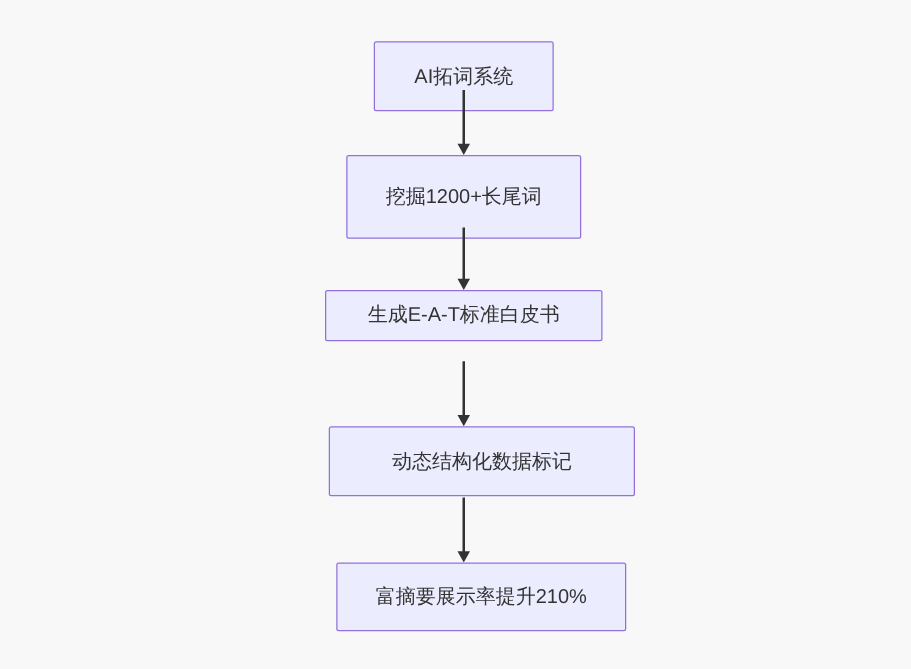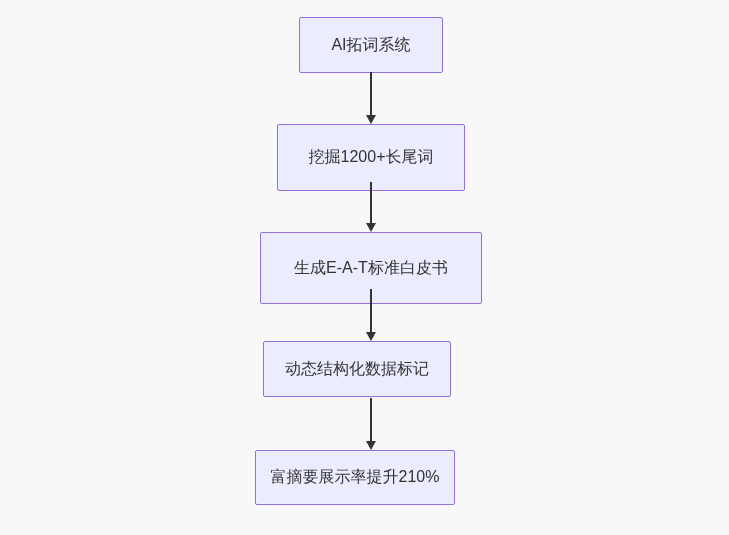--- a/index.html
+++ b/index.html
@@ -27,25 +27,25 @@
     align-items: center;
     justify-content: center;
     background: var(--node-fill);
     border: 1px solid var(--node-border);
     border-radius: 2px;
     color: var(--text);
     font-size: 16px;
     white-space: nowrap;
     text-align: center;
   }
-  .node-1 { left: 299px; top: 17px;  width: 144px; height: 56px; }
+  .node-1 { left: 299px; top: 33px;  width: 144px; height: 56px; }
   .node-2 { left: 277px; top: 124px; width: 188px; height: 67px; }
-  .node-3 { left: 260px; top: 232px; width: 222px; height: 72px; }
-  .node-4 { left: 263px; top: 341px; width: 188px; height: 56px; }
-  .node-5 { left: 255px; top: 450px; width: 200px; height: 55px; }
+  .node-3 { left: 260px; top: 232px; width: 222px; height: 41px; }
+  .node-4 { left: 263px; top: 341px; width: 245px; height: 56px; }
+  .node-5 { left: 269px; top: 450px; width: 232px; height: 55px; }
   .edge {
     position: absolute;
     left: 366px;           
     width: 10px;
   }
   .edge .shaft {
     position: absolute;
     left: 4px; top: 0;
     width: 2px;
     height: calc(100% - 8px);

